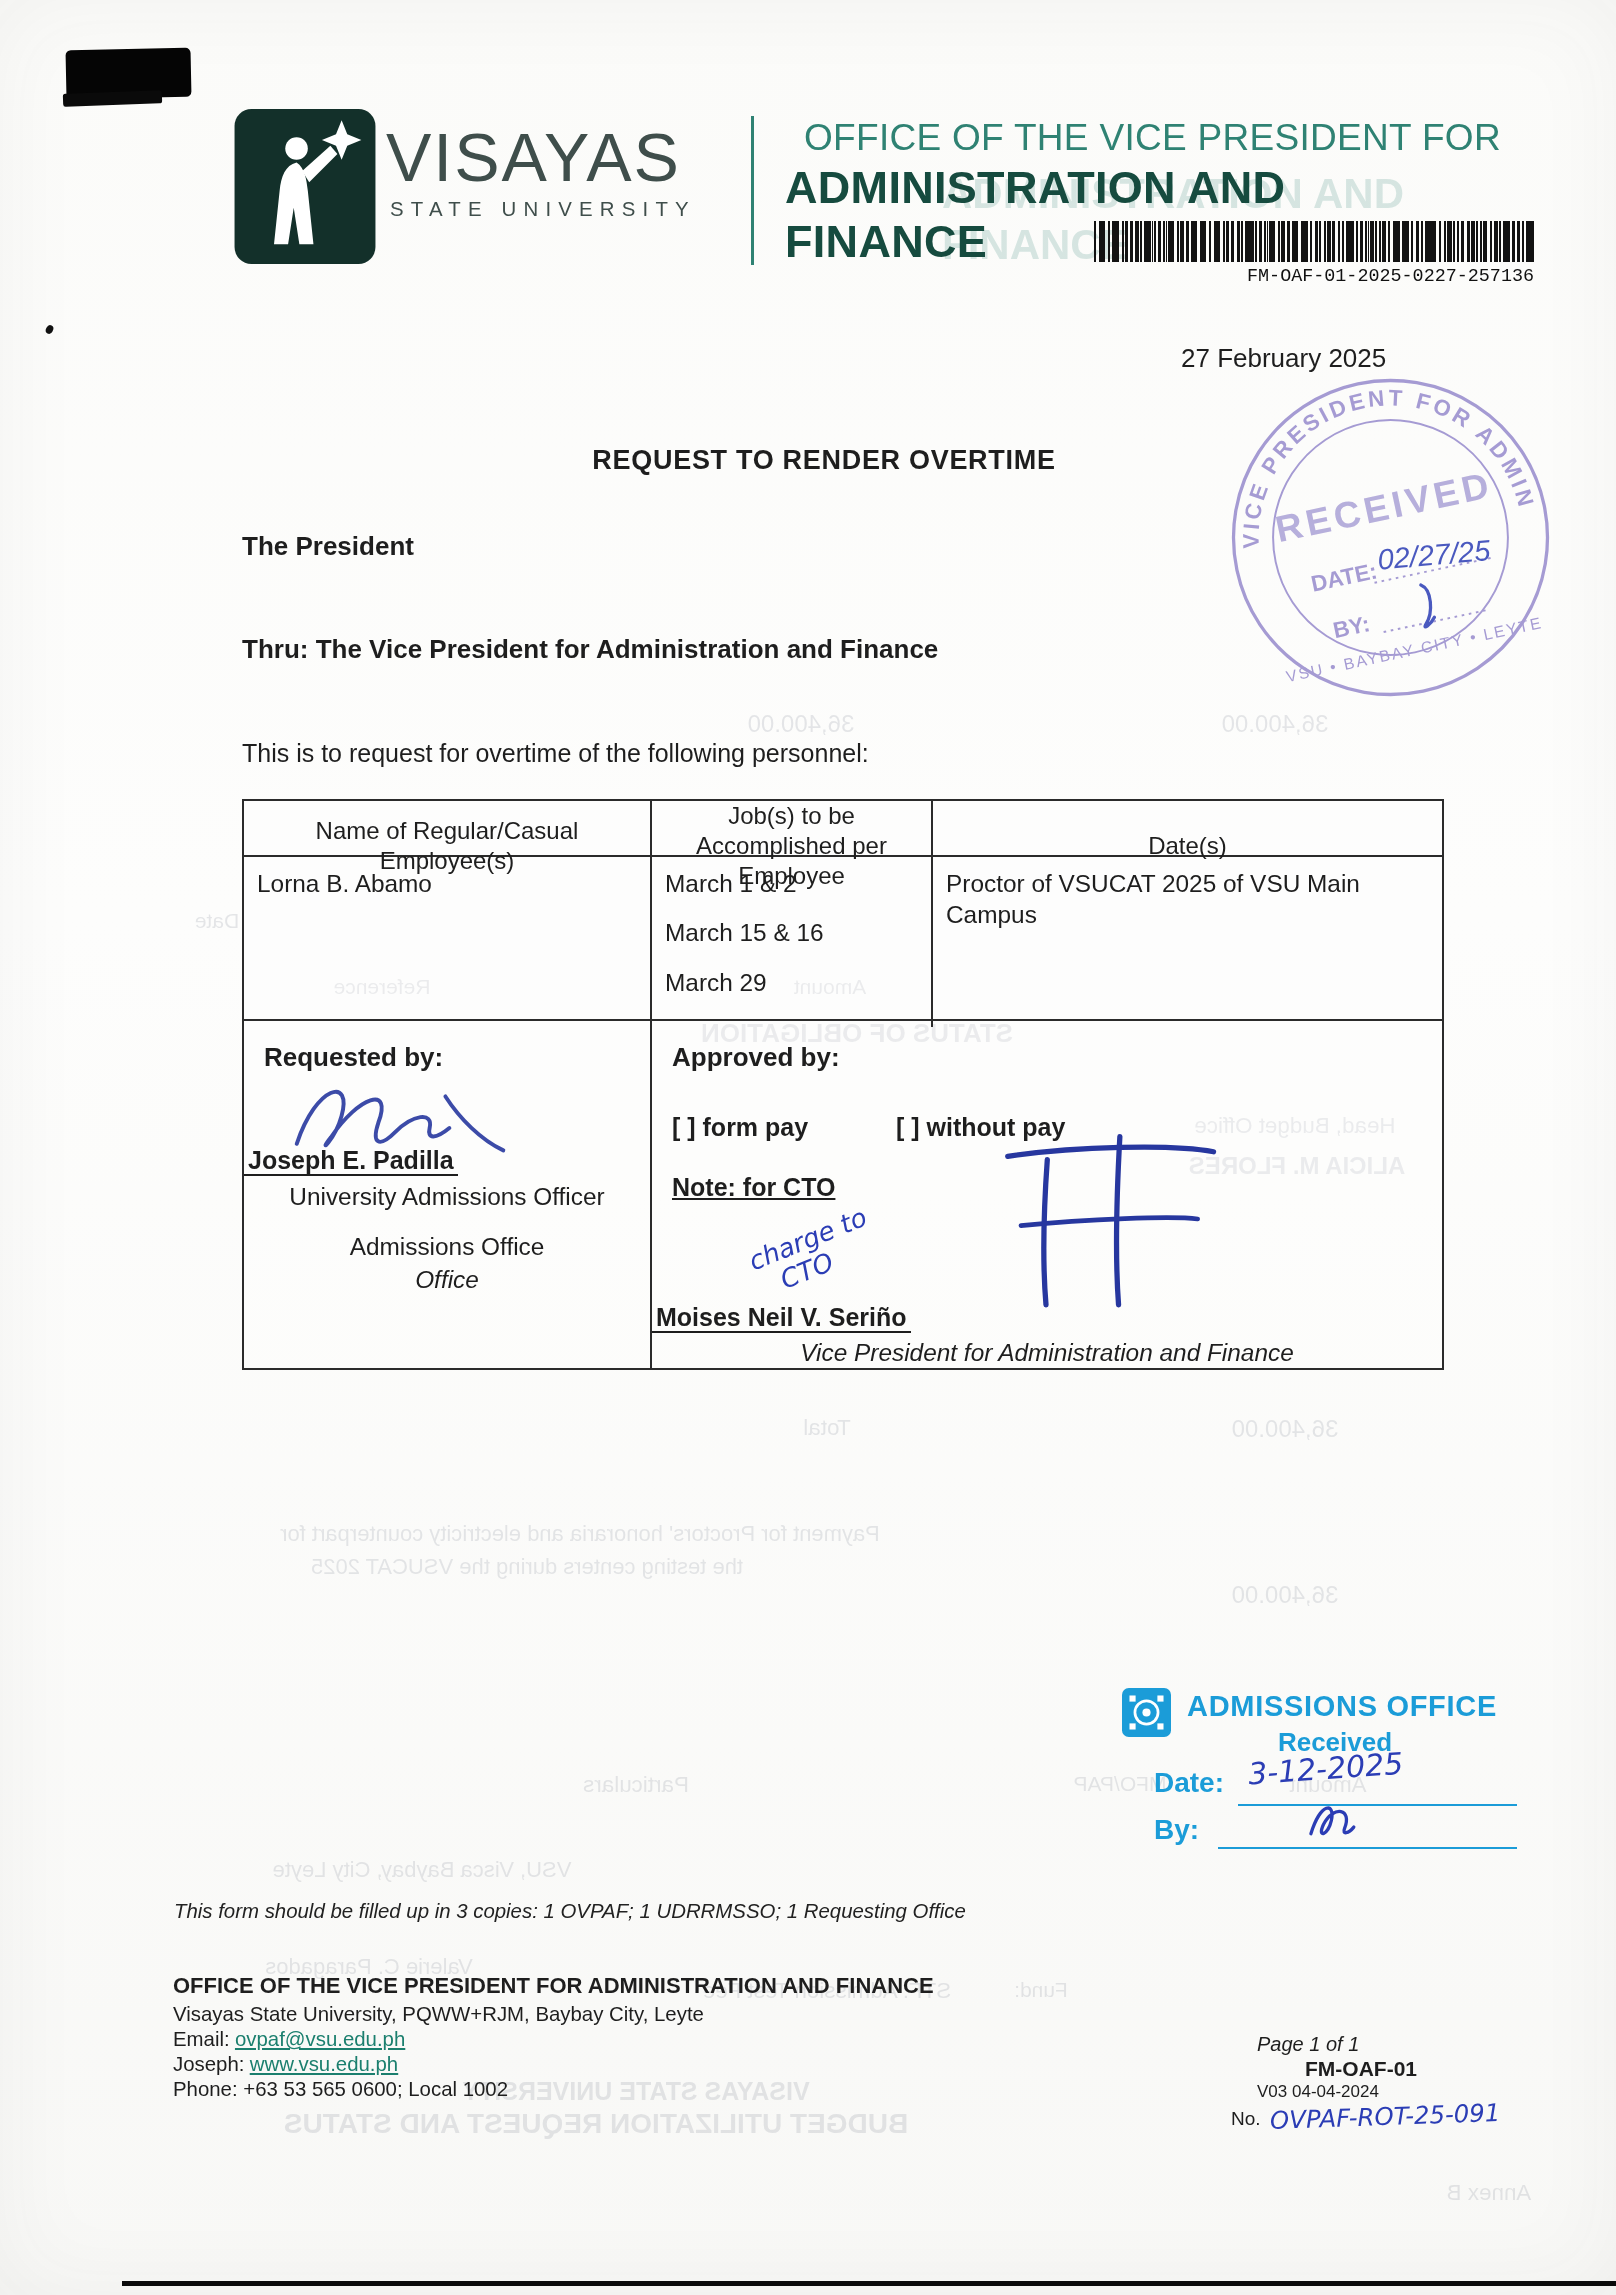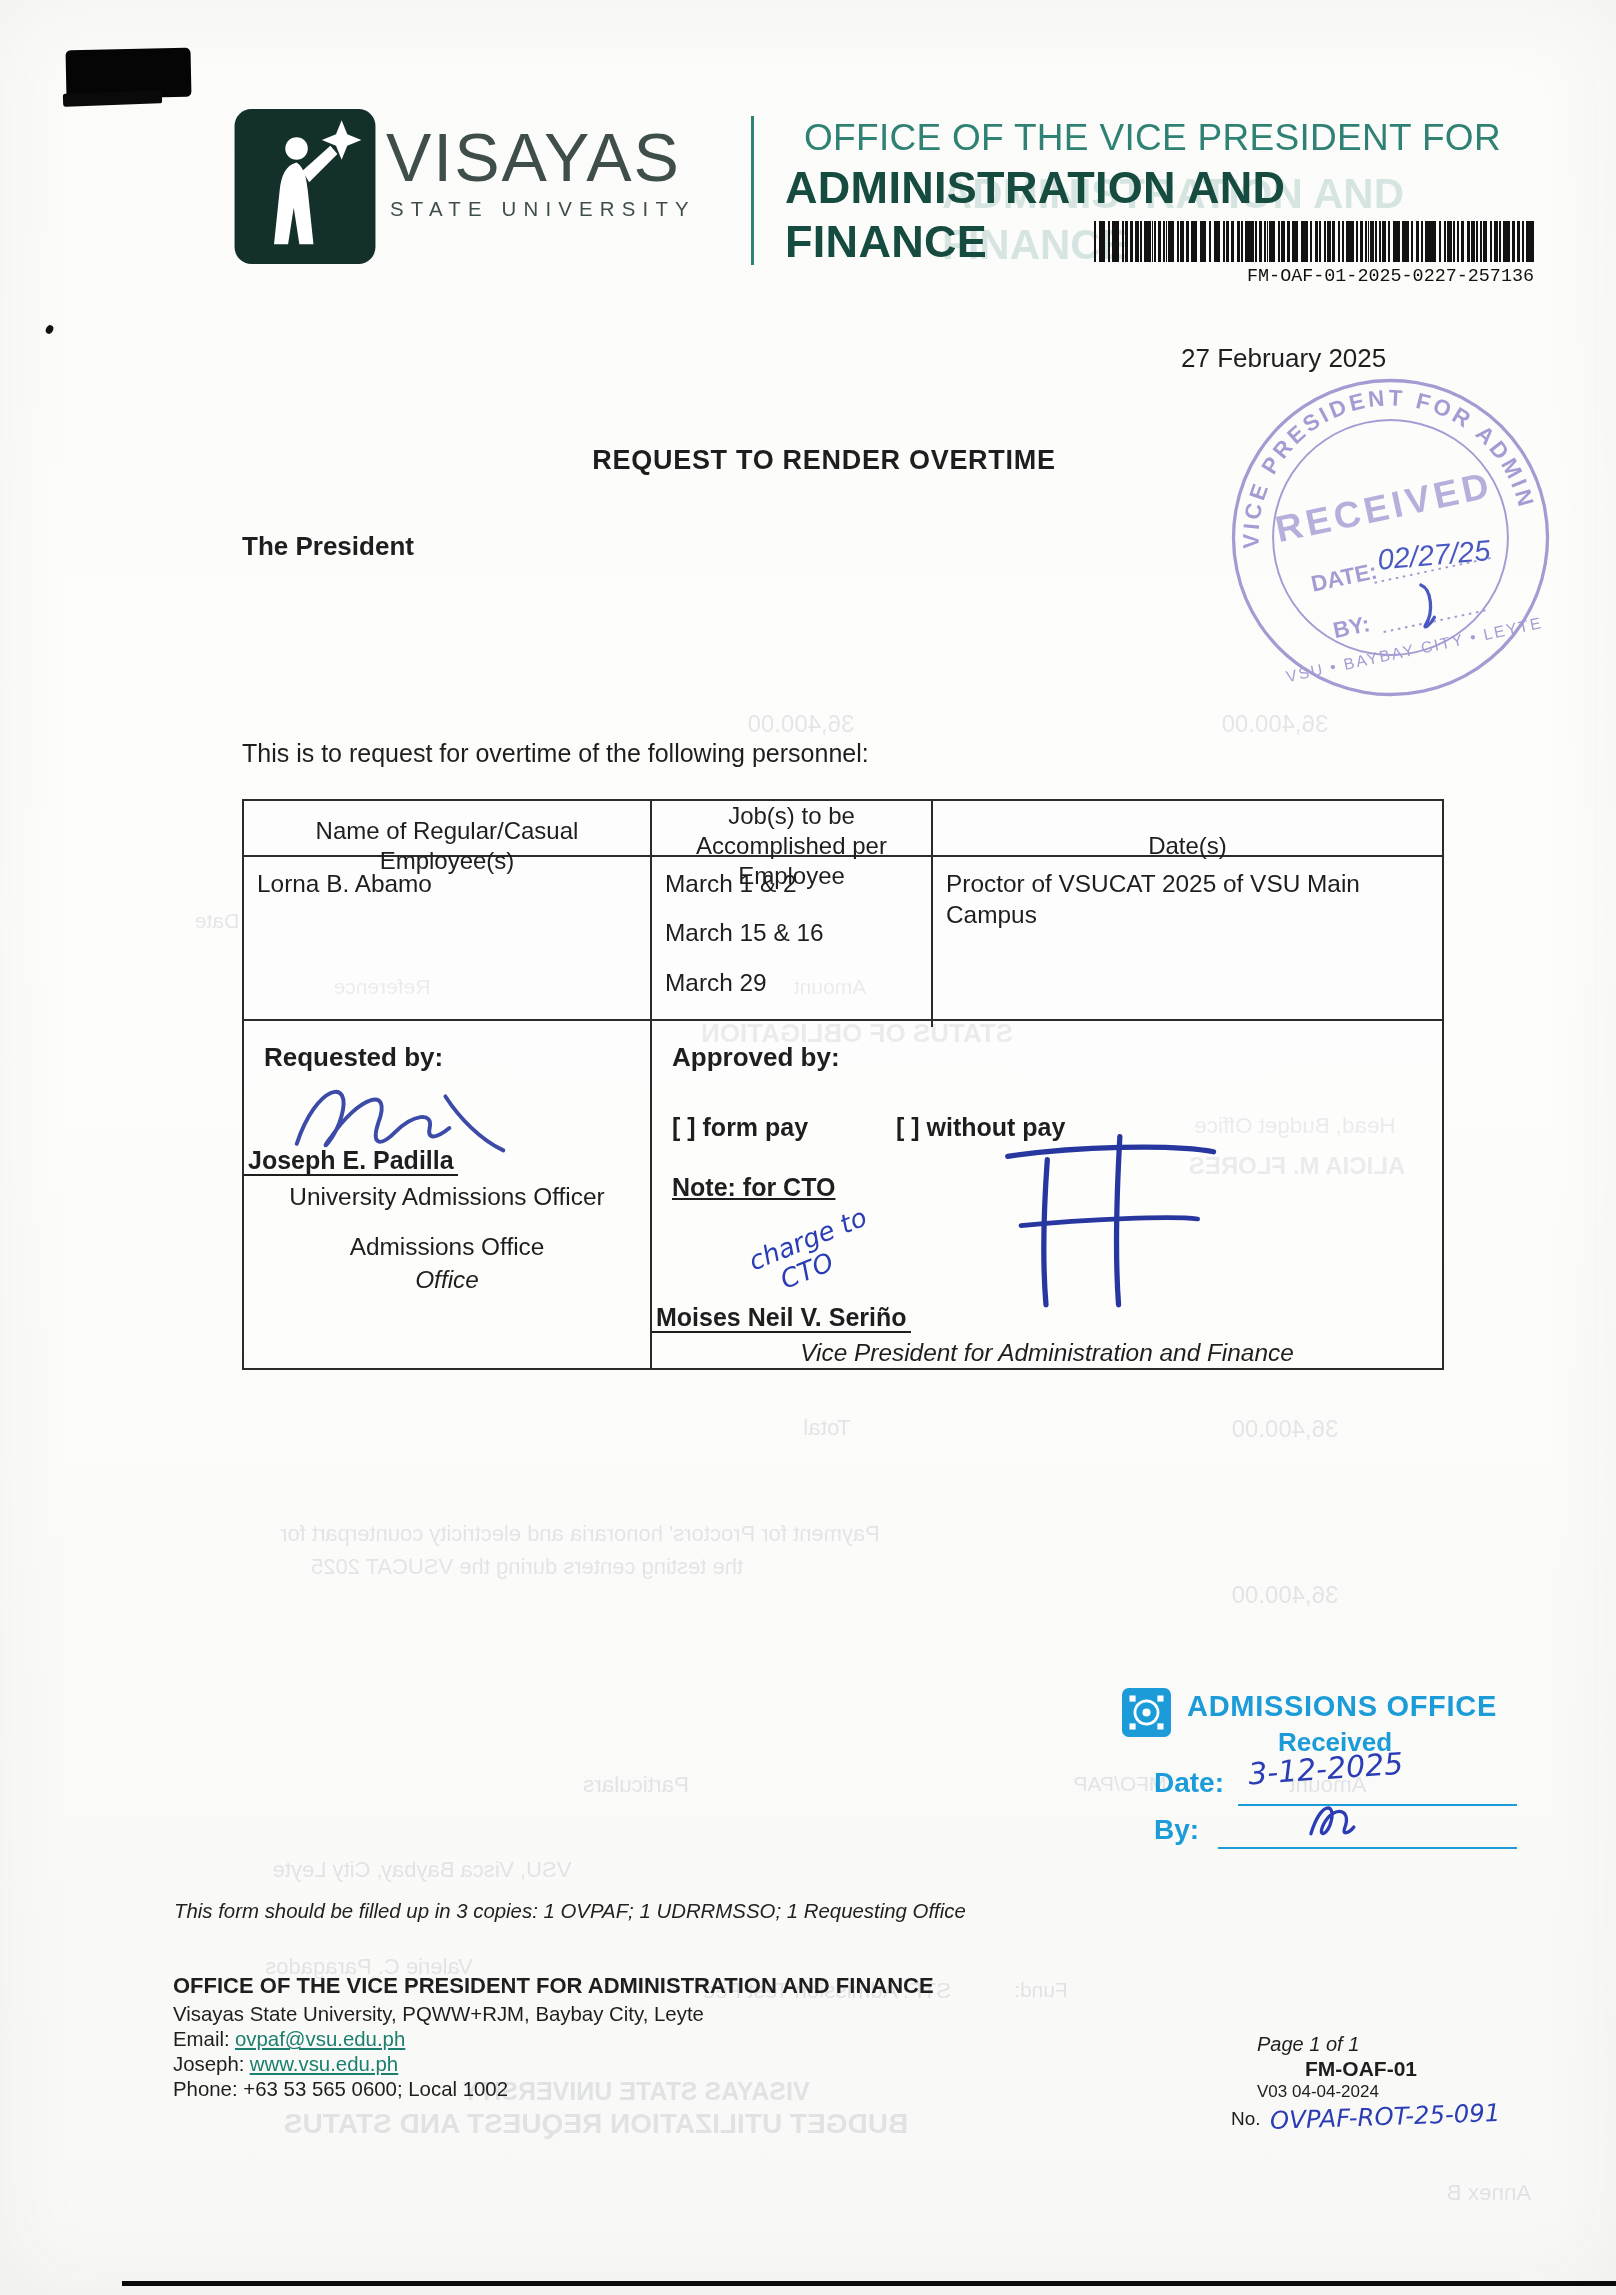--- a/index.html
+++ b/index.html
@@ -175,20 +175,21 @@
       <text x="232" y="304" font-size="44" font-style="italic" fill="#2b3db5" transform="rotate(7 232 304)">02/27/25</text>
       <text x="146" y="392" font-size="34" fill="#978bcd" font-weight="bold">BY:</text>
       <line x1="220" y1="398" x2="380" y2="398" stroke="#978bcd" stroke-width="3" stroke-dasharray="4 7"></line>
       <path d="M290,340 C305,350 300,385 285,400 C278,408 292,402 300,392" stroke="#2b3db5" stroke-width="5" fill="none" stroke-linecap="round"></path>
       <text x="260" y="442" text-anchor="middle" font-size="24" fill="#978bcd" letter-spacing="3">VSU • BAYBAY CITY • LEYTE</text>
     </svg>
   </div>
 
   <div class="abs doc-title">REQUEST TO RENDER OVERTIME</div>
   <div class="abs addressee">The President</div>
+  <div class="abs thru-line">Thru: The Vice President for Administration and Finance</div>
   <div class="abs intro-line">This is to request for overtime of the following personnel:</div>
 
   <div class="abs otable">
     <div class="trow t-head">
       <div class="cell th">Name of Regular/Casual Employee(s)</div>
       <div class="cell th">Job(s) to be Accomplished per Employee</div>
       <div class="cell th">Date(s)</div>
     </div>
     <div class="trow t-body">
       <div class="cell td">Lorna B. Abamo</div>

